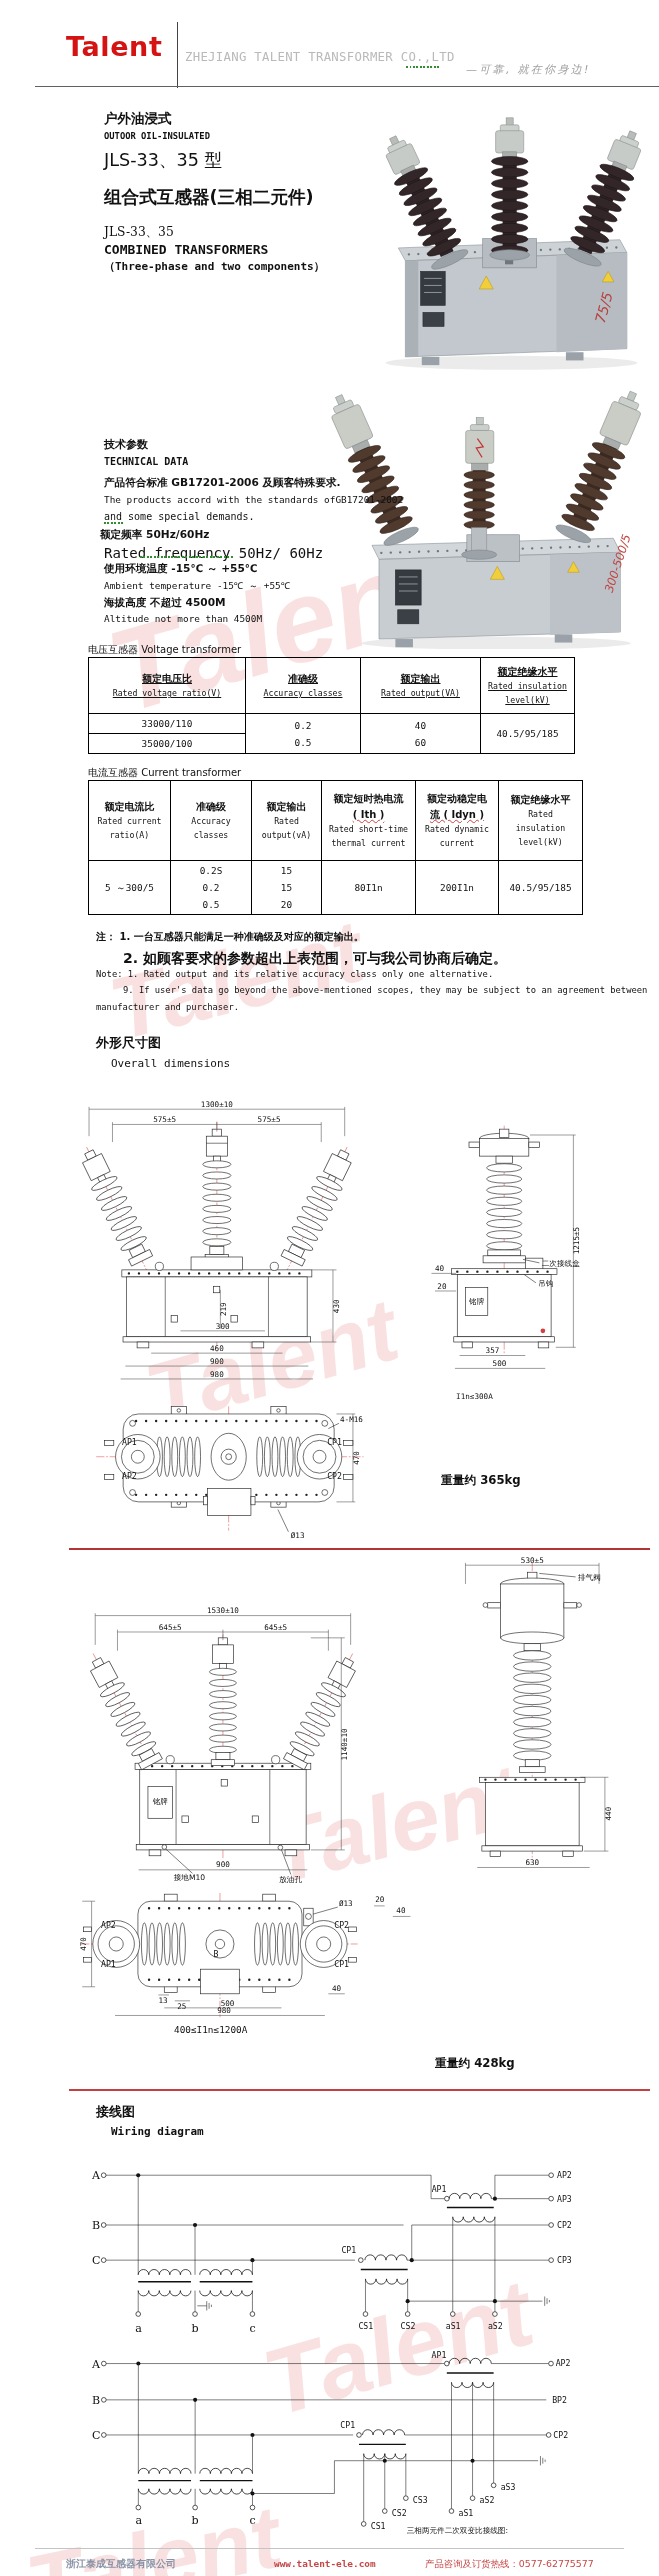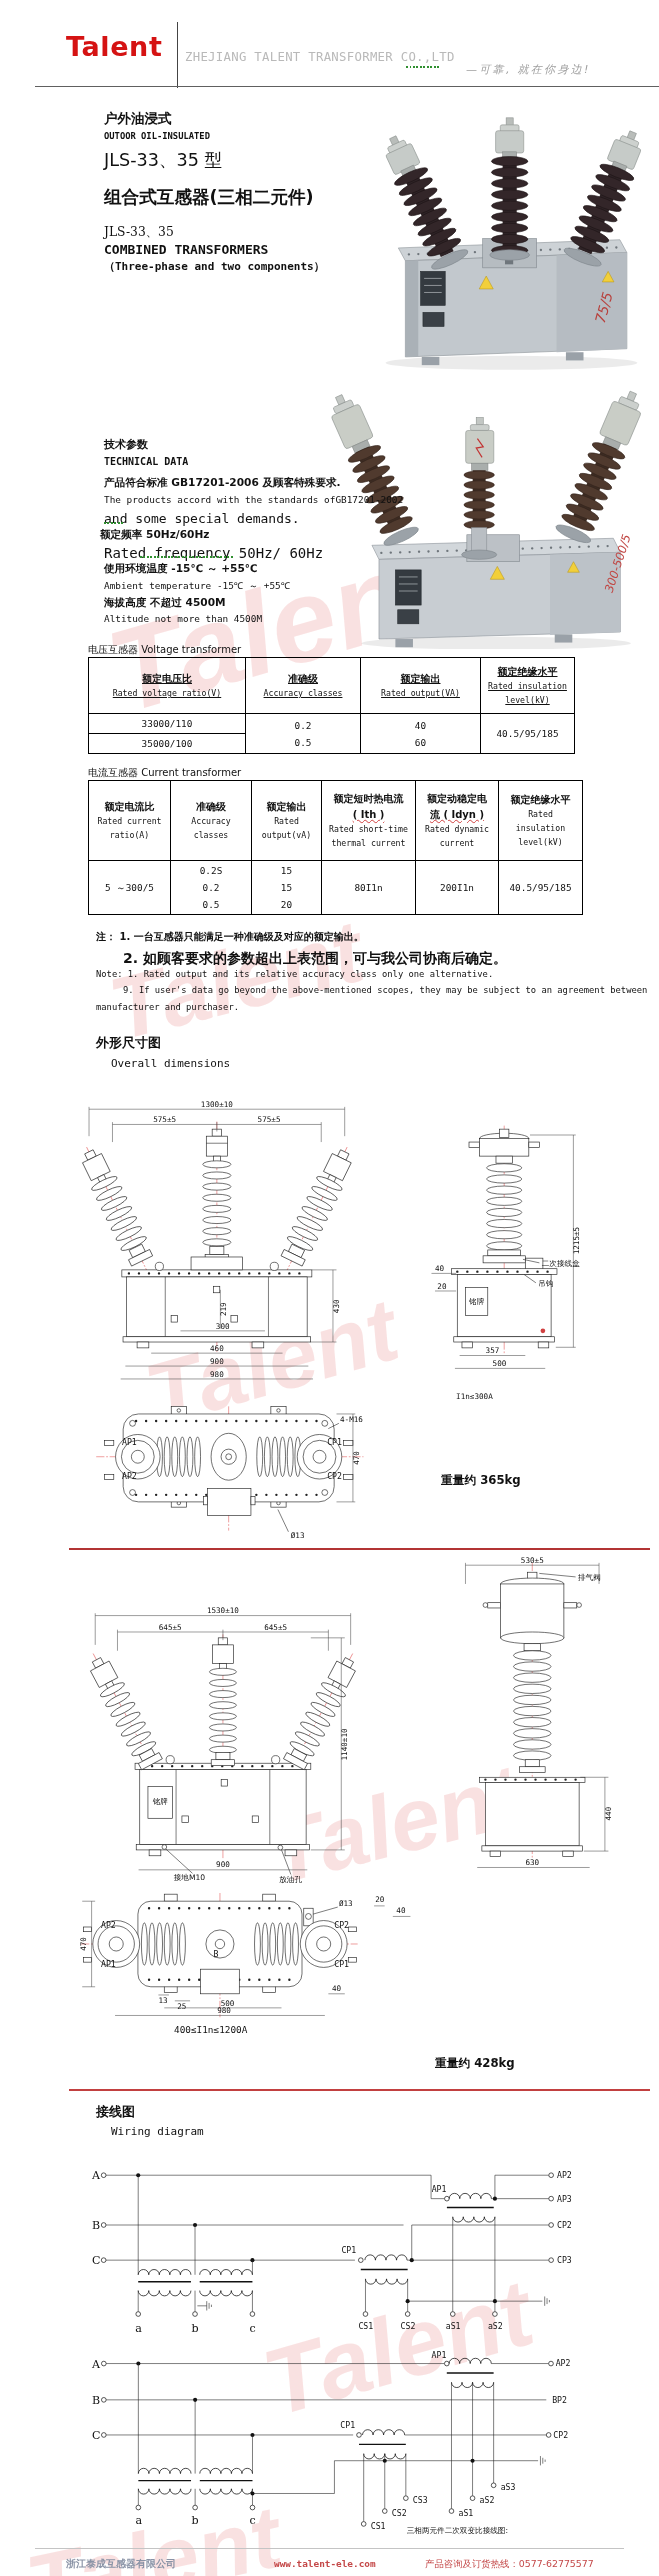--- a/index.html
+++ b/index.html
@@ -208,21 +208,21 @@
         <use href="#p2shed" x="420" y="256"></use>
         <use href="#p2shed" x="420" y="275"></use>
       <ellipse cx="420" cy="296" rx="32" ry="9" fill="#9ba2a8" stroke="#7d848a"></ellipse>
     </g>
   </svg>
 
   <div class="abs b" style="left:104px;top:437px;font-size:11px;">技术参数</div>
   <div class="abs b mono" style="left:104px;top:456px;font-size:10px;">TECHNICAL DATA</div>
   <div class="abs b" style="left:104px;top:476px;font-size:10.6px;">产品符合标准 GB17201-2006 及顾客特殊要求.</div>
   <div class="abs mono" style="left:104px;top:494px;font-size:9.4px;">The products accord with the standards ofGB17201-2002</div>
-  <div class="abs mono" style="left:104px;top:511px;font-size:13px;">and some special demands.</div>
+  <div class="abs mono" style="left:104px;top:511px;font-size:10px;">and some special demands.</div>
   <div class="wavy-g" style="left:104px;top:522px;width:19px;"></div>
   <div class="abs b" style="left:100px;top:528px;font-size:10.6px;text-align:center;">额定频率 50Hz/60Hz</div>
   <div class="abs mono" style="left:104px;top:545px;font-size:14px;">Rated frequency  50Hz/ 60Hz</div>
   <div class="wavy-g" style="left:140px;top:556px;width:93px;"></div>
   <div class="abs b" style="left:104px;top:562px;font-size:10.6px;">使用环境温度 -15℃ ～ +55℃</div>
   <div class="abs mono" style="left:104px;top:579px;font-size:9.4px;">Ambient temperature  -15℃ ～ +55℃</div>
   <div class="abs b" style="left:104px;top:596px;font-size:10.6px;">海拔高度 不超过 4500M</div>
   <div class="abs mono" style="left:104px;top:613px;font-size:9.4px;">Altitude not more than 4500M</div>
 
   <div class="abs" style="left:88px;top:643px;font-size:10px;">电压互感器 Voltage transformer</div>
@@ -778,21 +778,21 @@
       <line class="dim" x1="430" y1="172" x2="458" y2="172"></line>
       <text class="dt" x="436" y="168">40</text>
     </g>
   </svg>
 
   <div class="abs mono" style="left:174px;top:2024px;font-size:9.4px;">400≤I1n≤1200A</div>
   <div class="abs b" style="left:435px;top:2056px;font-size:11.7px;">重量约 428kg</div>
   <div class="divider" style="left:69px;top:2089px;width:581px;background:#c24040;"></div>
 
   <div class="abs b" style="left:96px;top:2103px;font-size:13px;">接线图</div>
-  <div class="abs mono" style="left:111px;top:2125px;font-size:11px;">Wiring diagram</div>
+  <div class="abs mono" style="left:111px;top:2125px;font-size:11px;font-weight:bold;">Wiring diagram</div>
 
   <svg class="abs" style="left:88px;top:2143px;" width="487" height="205" viewBox="0 0 830 350">
     <g>
 
       <text class="wl" x="6" y="62">A</text>
       <circle class="term" cx="26" cy="55" r="4"></circle>
         <line class="ln" x1="30" y1="55" x2="585" y2="55"></line>
       <text class="wl" x="6" y="147">B</text>
       <circle class="term" cx="26" cy="140" r="4"></circle>
         <line class="ln" x1="30" y1="140" x2="538" y2="140"></line>

